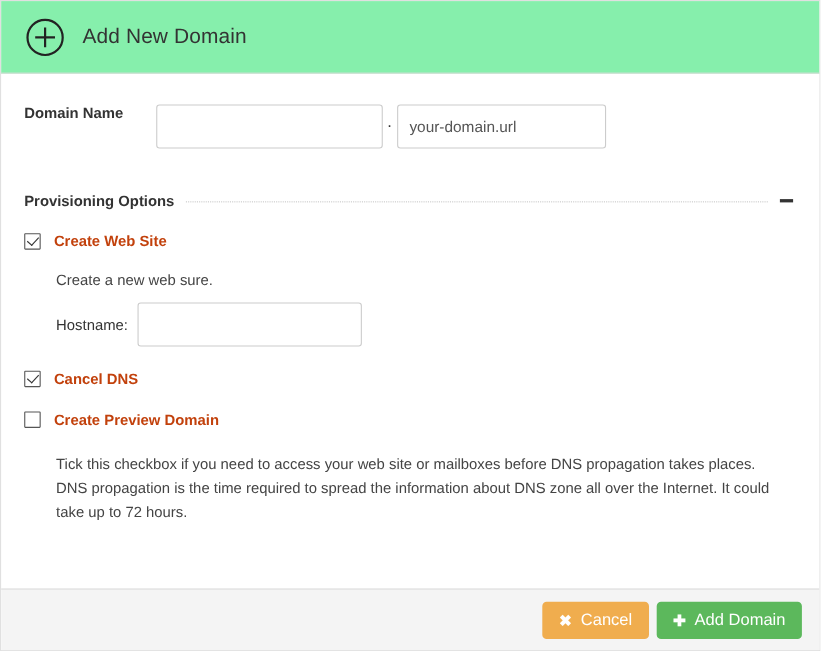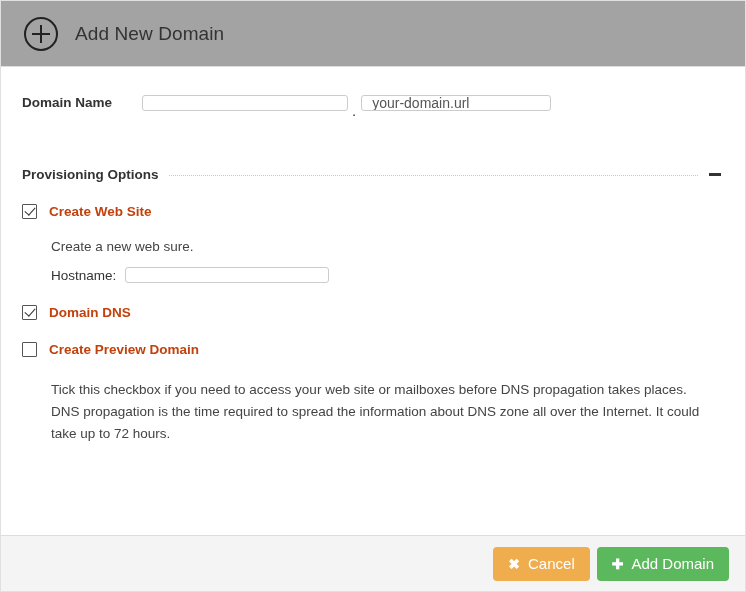--- a/index.html
+++ b/index.html
@@ -21,21 +21,21 @@
     position: relative;
     overflow: hidden;
     display: flex;
     flex-direction: column;
   }
 
   
   .panel-header {
     height: 66px;
     min-height: 66px;
-    background: #a3a3a3;
+    background: #86efac;
     border-bottom: 1px solid #dddddd;
     display: flex;
     align-items: center;
     padding-left: 20px;
   }
   .header-icon {
     width: 40px;
     height: 40px;
     flex: 0 0 40px;
     display: block;
@@ -64,21 +64,21 @@
   }
   .domain-label {
     font-size: 13.5px;
     font-weight: bold;
     color: #333333;
     width: 125px;
     flex: 0 0 125px;
     padding-left: 5px;
   }
   .txt-input {
-    height: 16px;
+    height: 40px;
     border: 1px solid #cccccc;
     border-radius: 3px;
     background: #ffffff;
     font-family: "Liberation Sans", sans-serif;
     font-size: 14px;
     color: #555555;
     padding: 0 10px;
     outline: none;
   }
   .txt-input::placeholder { color: #777777; opacity: 1; }
@@ -256,21 +256,21 @@
       <div class="option-desc">Create a new web sure.</div>
       <div class="hostname-row">
         <span class="hostname-label">Hostname:</span>
         <input class="txt-input" id="hostname-input" type="text" value="" style="">
       </div>
     </div>
 
     <div class="option-block">
       <div class="option-head">
         <span class="checkbox checked"></span>
-        <span class="option-label">Domain DNS</span>
+        <span class="option-label">Cancel DNS</span>
       </div>
     </div>
 
     <div class="option-block">
       <div class="option-head">
         <span class="checkbox"></span>
         <span class="option-label">Create Preview Domain</span>
       </div>
       <div class="option-desc desc-tight">Tick this checkbox if you need to access your web site or mailboxes before DNS propagation takes places. DNS propagation is the time required to spread the information about DNS zone all over the Internet. It could take up to 72 hours.</div>
     </div>

